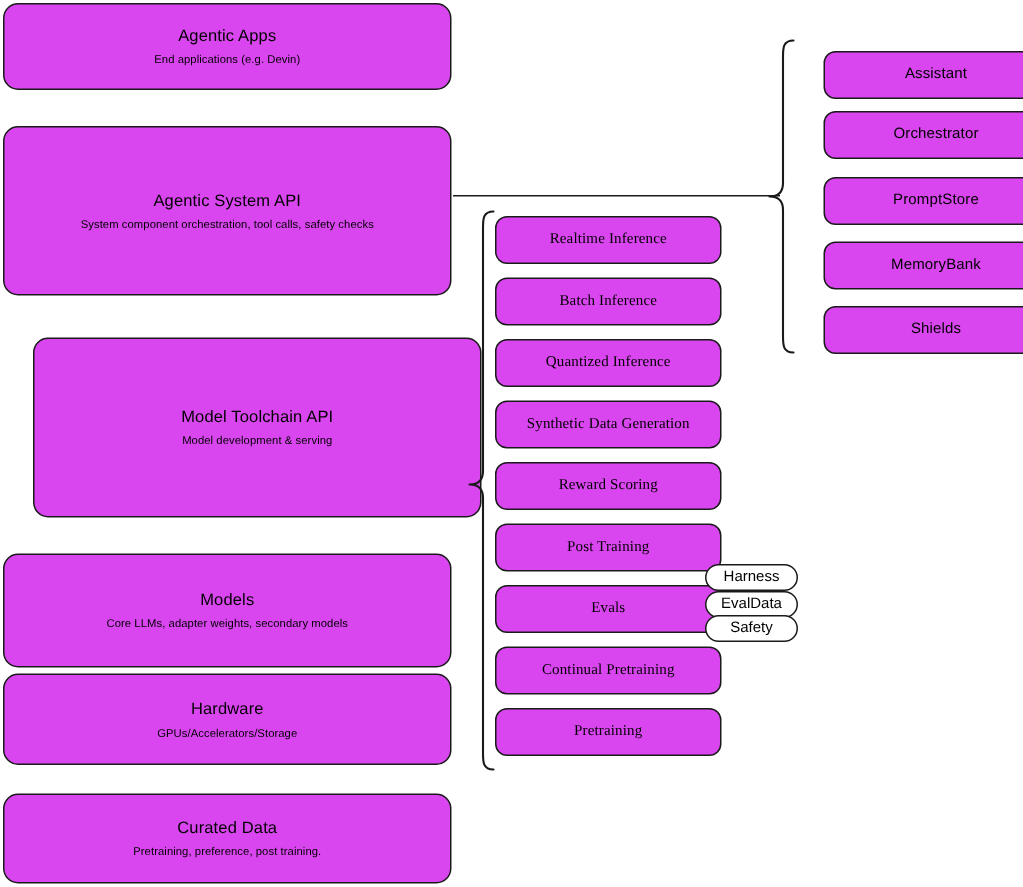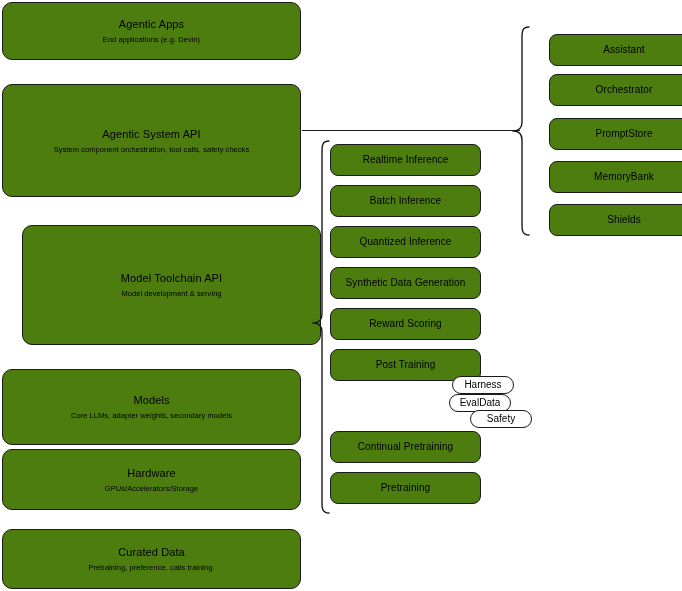--- a/index.html
+++ b/index.html
@@ -16,21 +16,21 @@
     overflow:hidden;
     background:#ffffff;
   }
 
   
   .box{
     position:absolute;
     box-sizing:border-box;
     border:1px solid #1a1a1a;
     border-radius:10px;
-    background:#4d7c0f;
+    background:#d946ef;
     display:flex;
     flex-direction:column;
     align-items:center;
     justify-content:center;
     text-align:center;
   }
   .box .title{
     font-size:11px;
     line-height:14px;
     color:#000;
@@ -47,21 +47,21 @@
   
   .layer-box{ left:2px; width:299px; }
 
   
   .mid-box{
     left:330px;
     width:151px;
     height:32px;
     border-radius:8px;
   }
-  .mid-box .title{ font-size:10px; line-height:12px; }
+  .mid-box .title{ font-size:10px; line-height:12px;font-family:Liberation Serif, serif; }
 
   
   .right-box{
     left:549px;
     width:150px;
     height:32px;
     border-radius:8px;
     align-items:center;
   }
   .right-box .title{ font-size:10px; line-height:12px; }
@@ -120,21 +120,21 @@
     <div class="subtitle">Core LLMs, adapter weights, secondary models</div>
   </div>
 
   <div class="box layer-box" style="top:449px;height:61px;">
     <div class="title">Hardware</div>
     <div class="subtitle">GPUs/Accelerators/Storage</div>
   </div>
 
   <div class="box layer-box" style="top:529px;height:60px;">
     <div class="title">Curated Data</div>
-    <div class="subtitle">Pretraining, preference, calls training.</div>
+    <div class="subtitle">Pretraining, preference, post training.</div>
   </div>
 
   <div class="connector" style="left:302px;top:130px;width:218px;height:1px;"></div>
 
   <div class="brace" style="left:512px;top:26px;width:18px;height:210px;">
     <svg width="18" height="210" viewBox="0 0 18 210" fill="none" xmlns="http://www.w3.org/2000/svg">
       <path d="M17 1 C10 1, 10 6, 10 12 L10 96 C10 102, 7 105, 1 105
                C7 105, 10 108, 10 114 L10 198 C10 204, 10 209, 17 209" stroke="#1a1a1a" stroke-width="1.4" fill="none" stroke-linecap="round" stroke-linejoin="round"></path>
     </svg>
   </div>
@@ -157,31 +157,34 @@
   </div>
   <div class="box mid-box" style="top:267px;">
     <div class="title">Synthetic Data Generation</div>
   </div>
   <div class="box mid-box" style="top:308px;">
     <div class="title">Reward Scoring</div>
   </div>
   <div class="box mid-box" style="top:349px;">
     <div class="title">Post Training</div>
   </div>
+  <div class="box mid-box" style="top:390px;">
+    <div class="title">Evals</div>
+  </div>
   <div class="box mid-box" style="top:431px;">
     <div class="title">Continual Pretraining</div>
   </div>
   <div class="box mid-box" style="top:472px;">
     <div class="title">Pretraining</div>
   </div>
 
-  <div class="pill" style="left:452px;top:376px;">
+  <div class="pill" style="left:470px;top:376px;">
     <span>Harness</span>
   </div>
-  <div class="pill" style="left:449px;top:394px;">
+  <div class="pill" style="left:470px;top:394px;">
     <span>EvalData</span>
   </div>
   <div class="pill" style="left:470px;top:410px;justify-content:center;">
     <span>Safety</span>
   </div>
 
   <div class="box right-box" style="top:34px;">
     <div class="title">Assistant</div>
   </div>
   <div class="box right-box" style="top:74px;">

